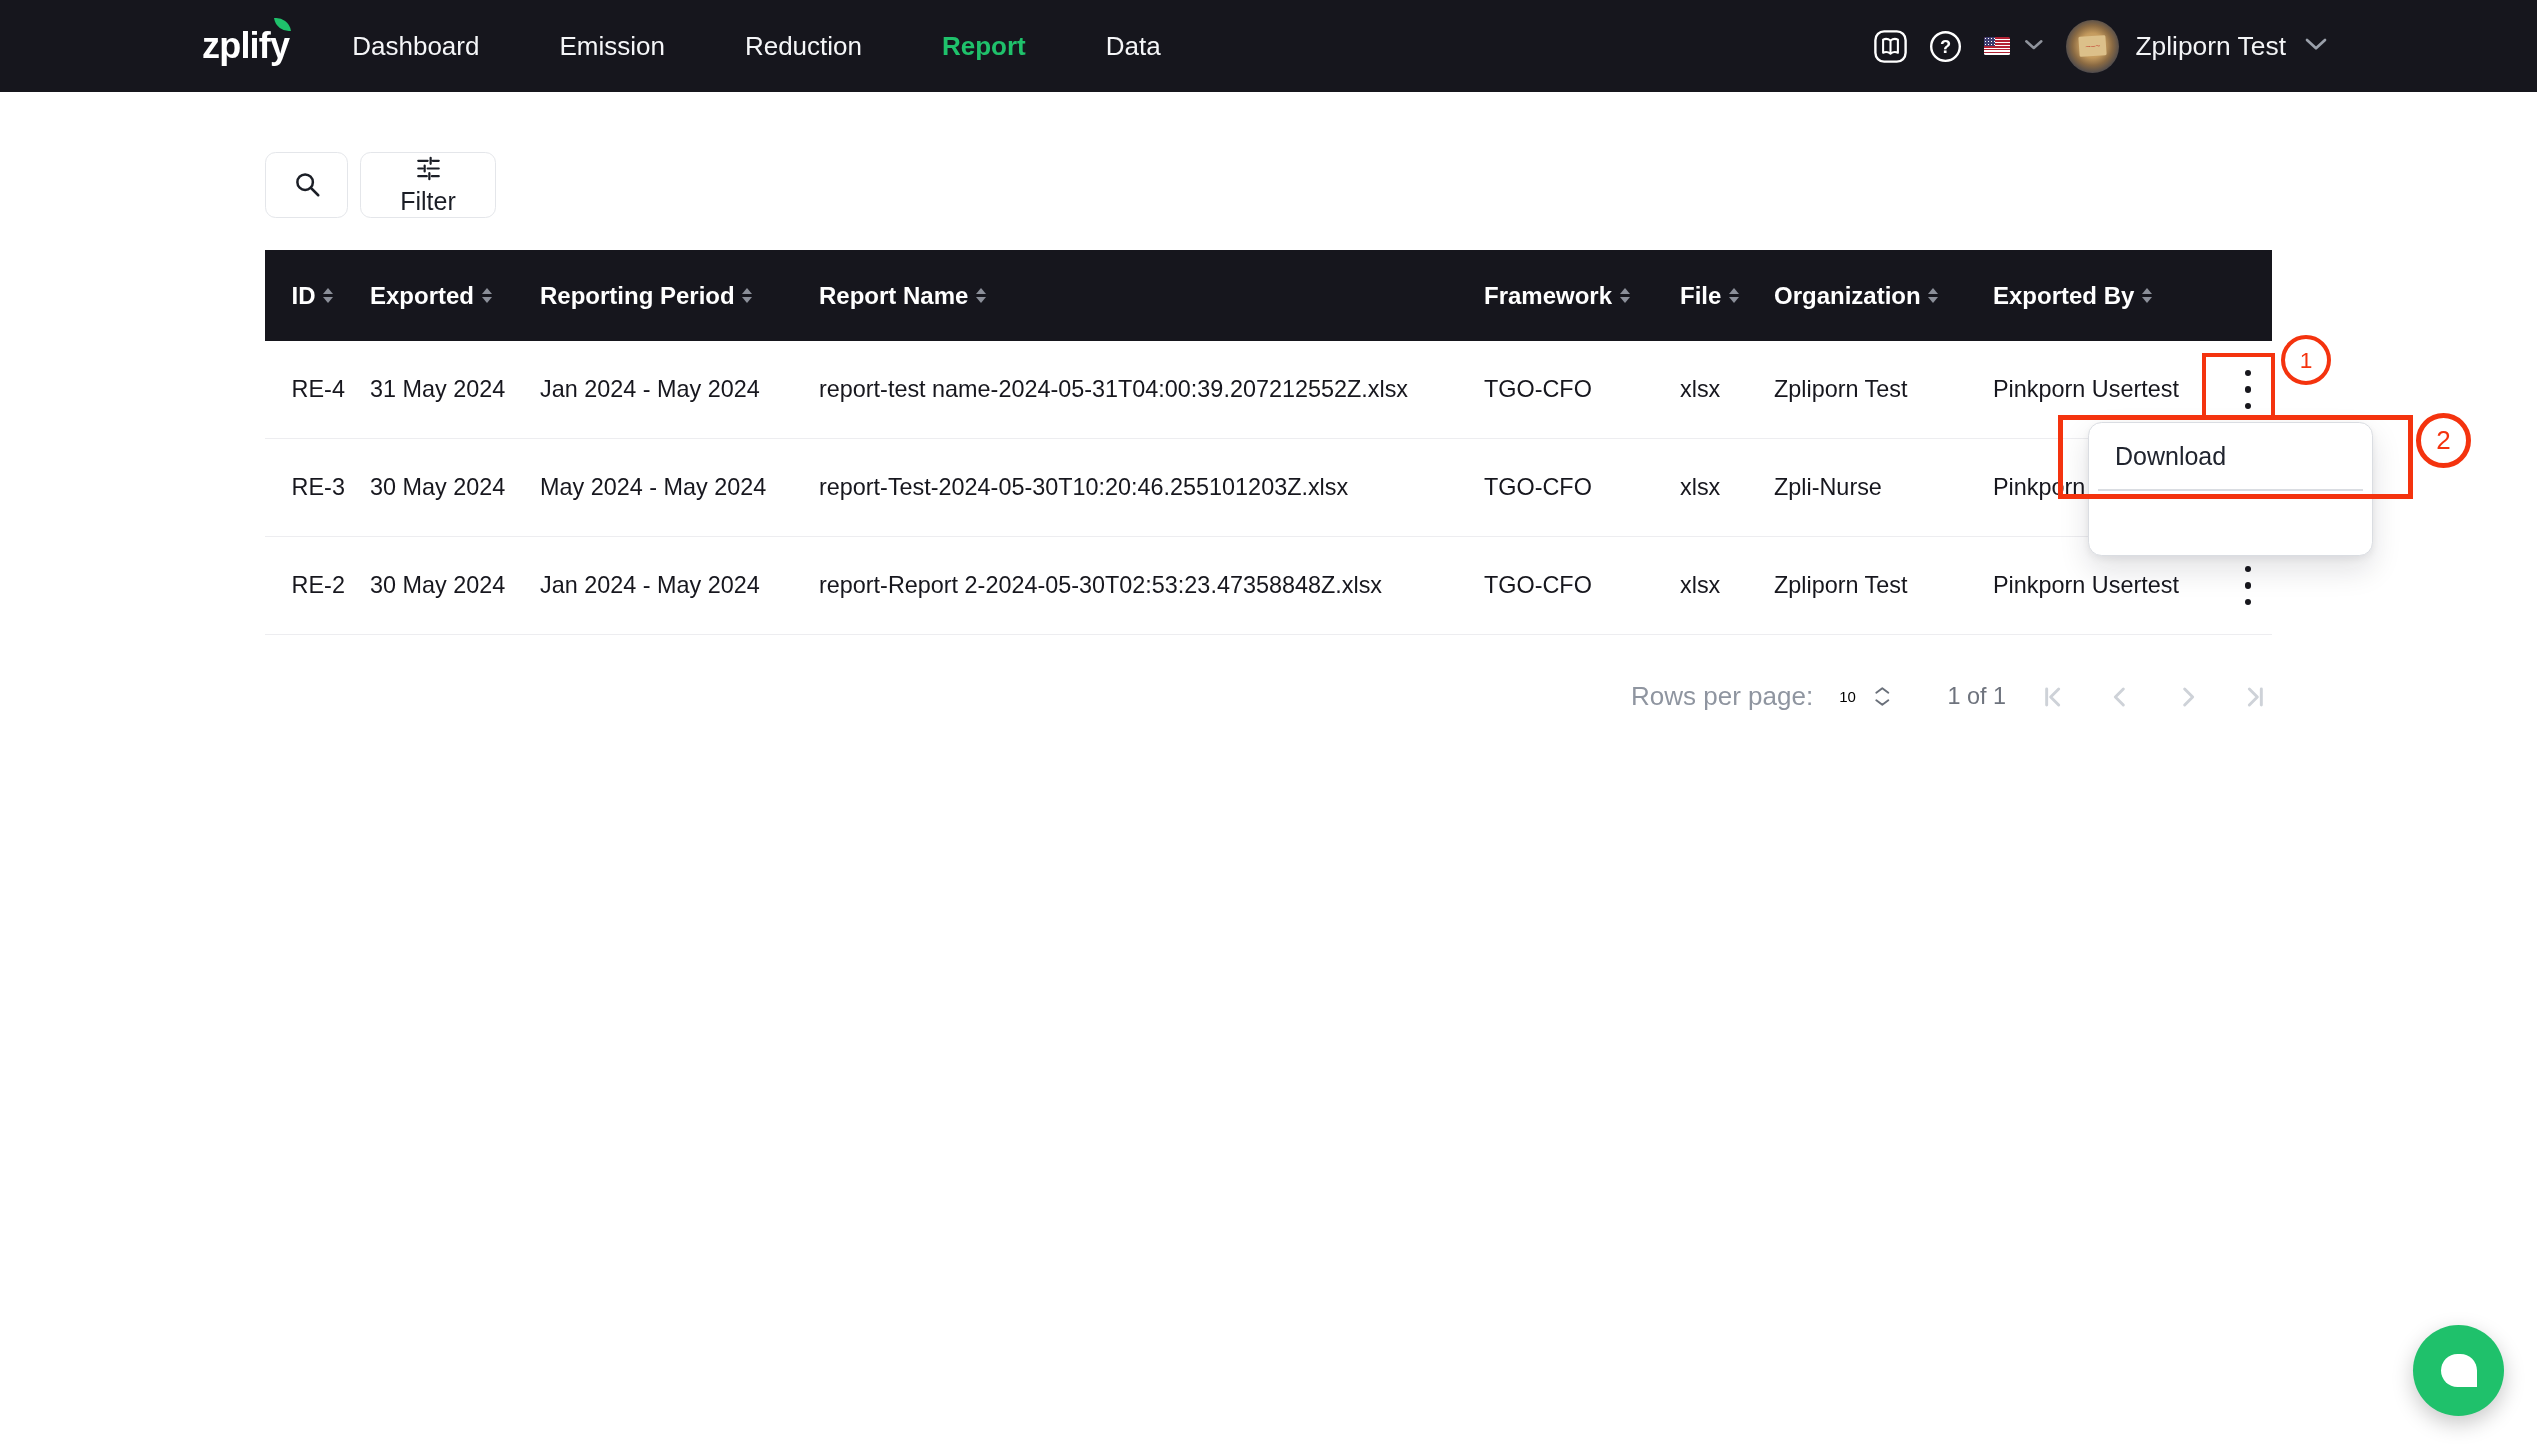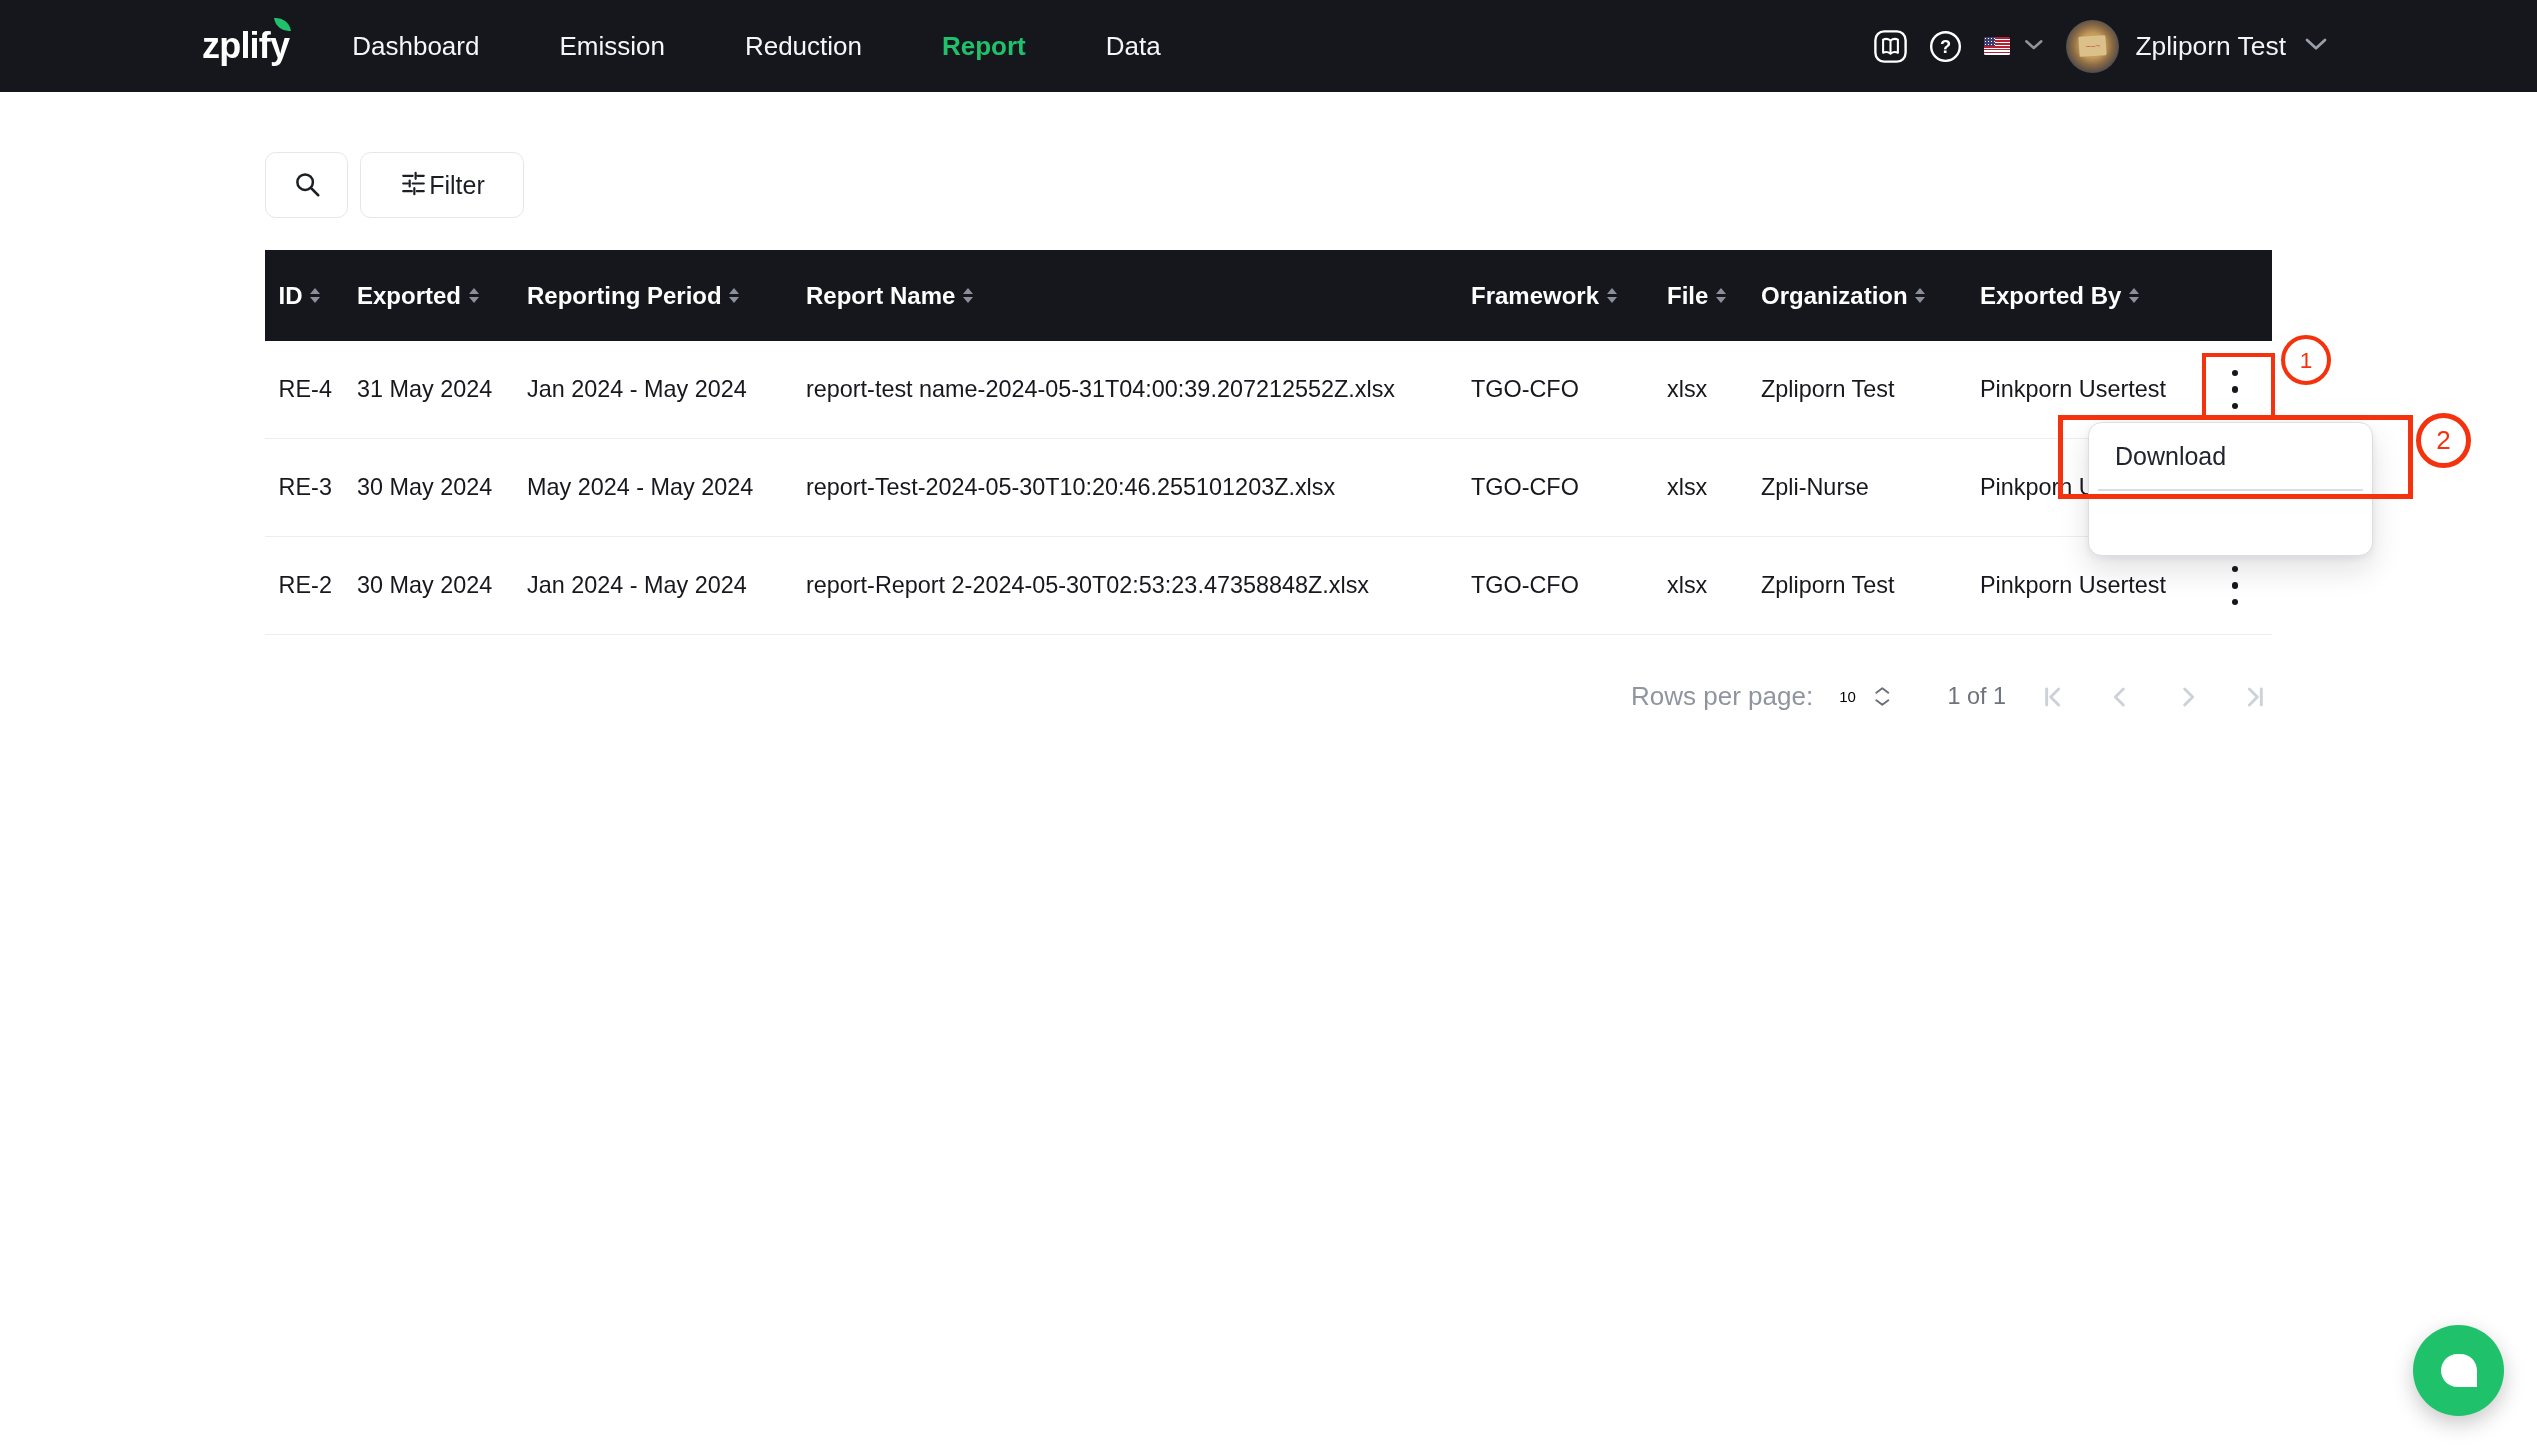--- a/index.html
+++ b/index.html
@@ -31,26 +31,26 @@
   .avatar .paper span { color:#c03326; font-size:8.3px; font-style:italic; }
   .user-name { color:#f3f4f6; font-size:26.4px; font-weight:500; margin-left:16.6px; cursor:pointer; }
   .chev-lg { margin-left:18px; }
 
   
   .content { position:relative; margin-left:265px; width:2007px; }
   .toolbar { display:flex; gap:12px; margin-top:60px; }
   .tool-btn { height:66px; background:#fff; border:1.5px solid #e4e6ea; border-radius:10.6px;
               display:flex; align-items:center; justify-content:center; cursor:pointer; }
   .search-btn { width:83px; }
-  .filter-btn { width:164px; gap:1px; }
+  .filter-btn { width:136px; gap:1px;flex-direction:column; }
   .filter-label { font-size:25px; font-weight:500; color:#1b1e26; }
 
   
   .report-table { margin-top:32px; width:2007px; }
-  .tgrid { display:grid; grid-template-columns:83px 170px 279px 665px 196px 94px 219px 227px 74px; align-items:center; }
+  .tgrid { display:grid; grid-template-columns:83px 170px 279px 665px 196px 94px 219px 227px 74px; align-items:center;padding-left:13px; }
   .thead { background:#16161d; height:91px; }
   .th { display:flex; align-items:center; padding-left:9px; color:#fff; font-size:24px; font-weight:600; cursor:pointer; }
   .th:first-child { padding-left:13.6px; }
   .sort { display:inline-flex; flex-direction:column; gap:3px; margin-left:7.6px; }
   .sort i { display:block; width:0; height:0; border-left:5.3px solid transparent; border-right:5.3px solid transparent; }
   .sort .up { border-bottom:6.8px solid #8b8f99; }
   .sort .dn { border-top:6.8px solid #8b8f99; }
   .tr { height:98px; border-bottom:1.5px solid #ededf0; background:#fff; }
   .td { padding-left:9px; font-size:23.4px; color:#17171e; white-space:nowrap; overflow:visible; }
   .td:first-child { padding-left:13.6px; }

